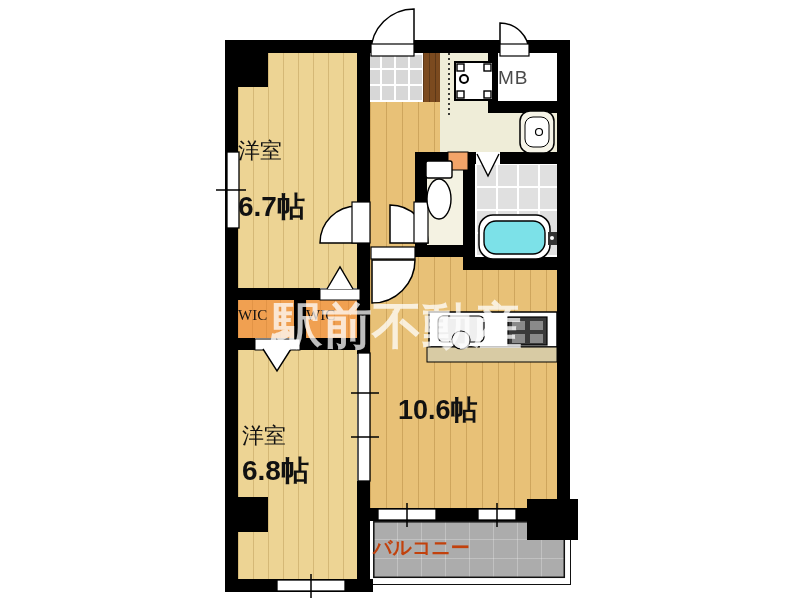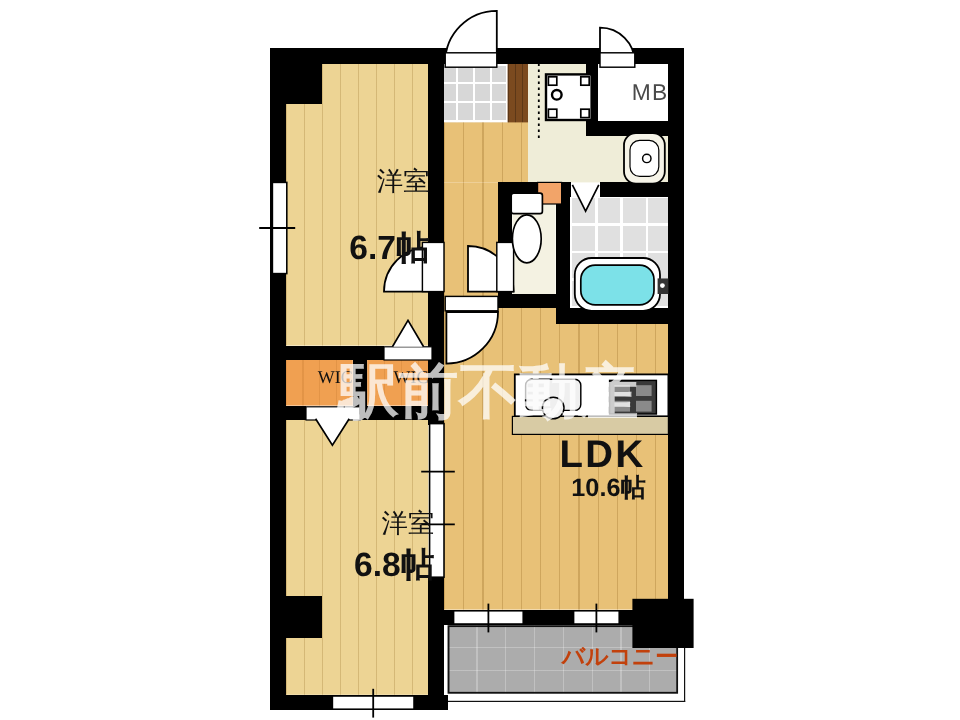--- a/index.html
+++ b/index.html
@@ -22,25 +22,25 @@
     background-image:repeating-linear-gradient(90deg,rgba(0,0,0,.25) 0 1px,transparent 1px 6px);}
   .floor-bath{background-color:#E0E0E0;
     background-image:repeating-linear-gradient(90deg,#ffffff 0 2px,transparent 2px 21px),
                      repeating-linear-gradient(0deg,#ffffff 0 2px,transparent 2px 23px);}
   .floor-balcony{background-color:#ACACAC;
     background-image:repeating-linear-gradient(90deg,rgba(255,255,255,.25) 0 1px,transparent 1px 24px),
                      repeating-linear-gradient(0deg,rgba(255,255,255,.25) 0 1px,transparent 1px 19px);}
   .balcony-outer{border-right:1px solid #111;border-bottom:1px solid #111;}
   svg{position:absolute;left:0;top:0;}
   
-  .lbl{position:absolute;text-align:right;color:#111;line-height:1.05;white-space:nowrap;}
+  .lbl{position:absolute;text-align:left;color:#111;line-height:1.05;white-space:nowrap;}
   .room-name{font-size:22px;font-weight:400;}
   .room-size{font-size:28px;font-weight:600;}
   .ldk-name{font-size:32px;font-weight:600;letter-spacing:2px;}
-  .ldk-size{font-size:21px;font-weight:600;}
+  .ldk-size{font-size:27px;font-weight:600;}
   .wic-lbl{font-size:15px;font-family:"Liberation Serif","DejaVu Serif",serif;font-weight:400;}
   .mb-lbl{font-size:19px;color:#4a4a4a;letter-spacing:1px;}
   .balcony-lbl{font-size:19px;font-weight:600;color:#c2410c;}
   .watermark{font-size:50px;font-weight:bold;color:rgba(255,255,255,.74);letter-spacing:0px;z-index:40;margin-top:28px;}
 </style>
 </head>
 <body>
 
 <div id="plan">
 
@@ -168,21 +168,20 @@
       <rect x="530" y="321" width="13" height="9" fill="#8A8A8A"></rect>
       <rect x="512" y="334" width="13" height="9" fill="#8A8A8A"></rect>
       <rect x="530" y="334" width="13" height="9" fill="#8A8A8A"></rect>
     </g>
   </svg>
 
   <div class="lbl room-name" style="left:238px;top:139px;width:120px;">洋室</div>
   <div class="lbl room-size" style="left:238px;top:172px;width:120px;margin-top:20px;">6.7帖</div>
   <div class="lbl room-name" style="left:242px;top:424px;width:120px;">洋室</div>
   <div class="lbl room-size" style="left:242px;top:456px;width:120px;">6.8帖</div>
-  <div class="lbl ldk-name" style="left:398px;top:362px;width:140px;">LDK</div>
   <div class="lbl ldk-size" style="left:398px;top:396px;width:140px;">10.6帖</div>
   <div class="lbl wic-lbl" style="left:238px;top:308px;width:56px;">WIC</div>
   <div class="lbl wic-lbl" style="left:306px;top:308px;width:51px;">WIC</div>
   <div class="lbl mb-lbl" style="left:498px;top:68px;width:59px;">MB</div>
   <div class="lbl balcony-lbl" style="left:373px;top:538px;width:192px;">バルコニー</div>
 
   <div class="lbl watermark" style="left:272px;top:272px;width:260px;">駅前不動産</div>
 </div>
 
 </body></html>

